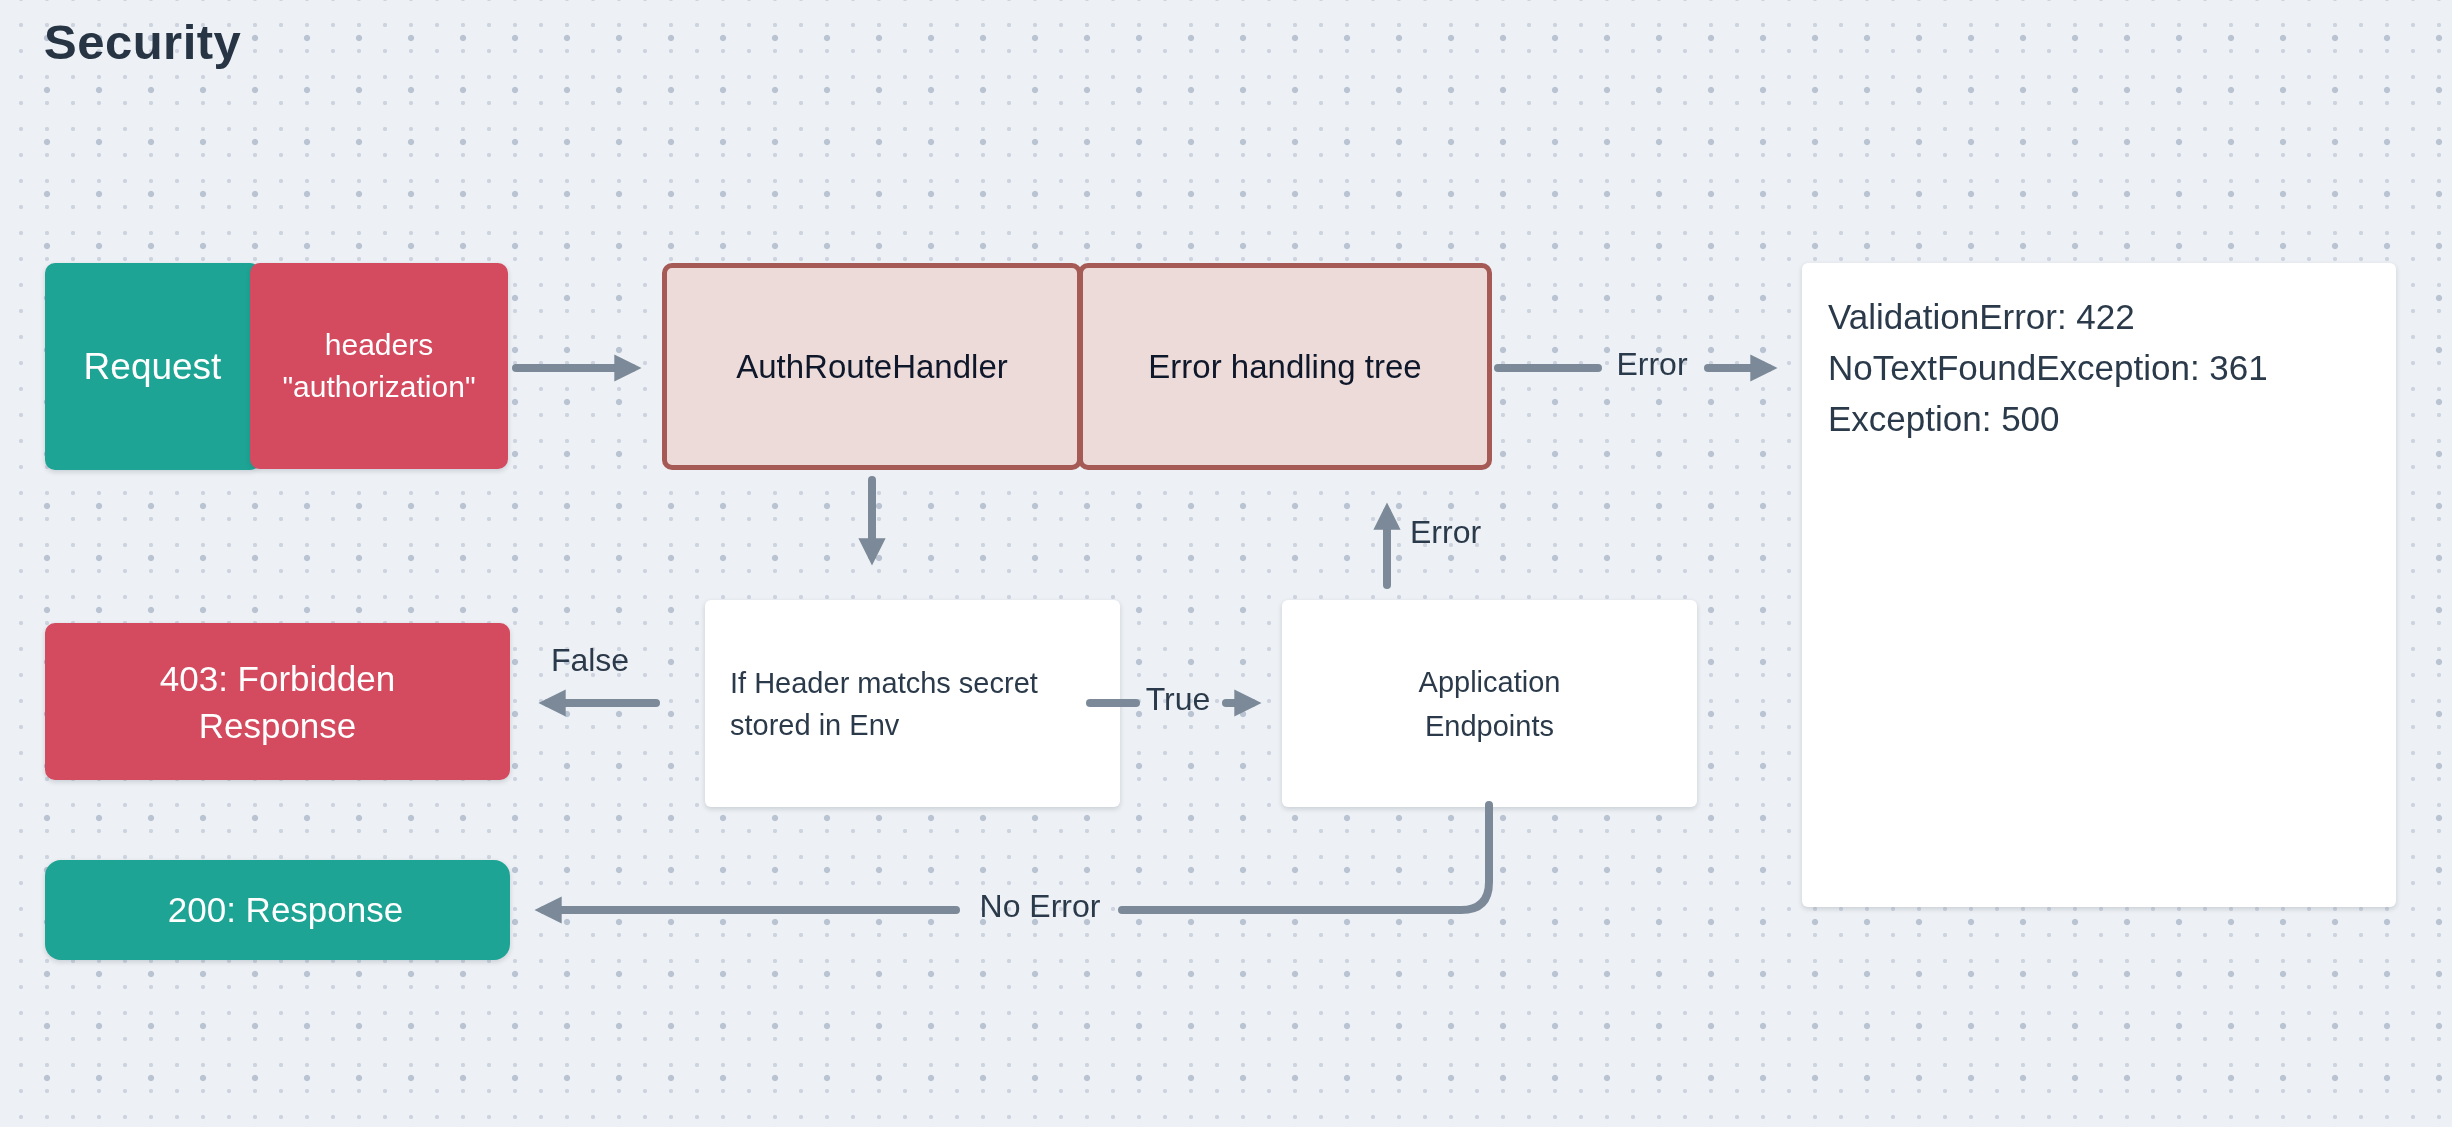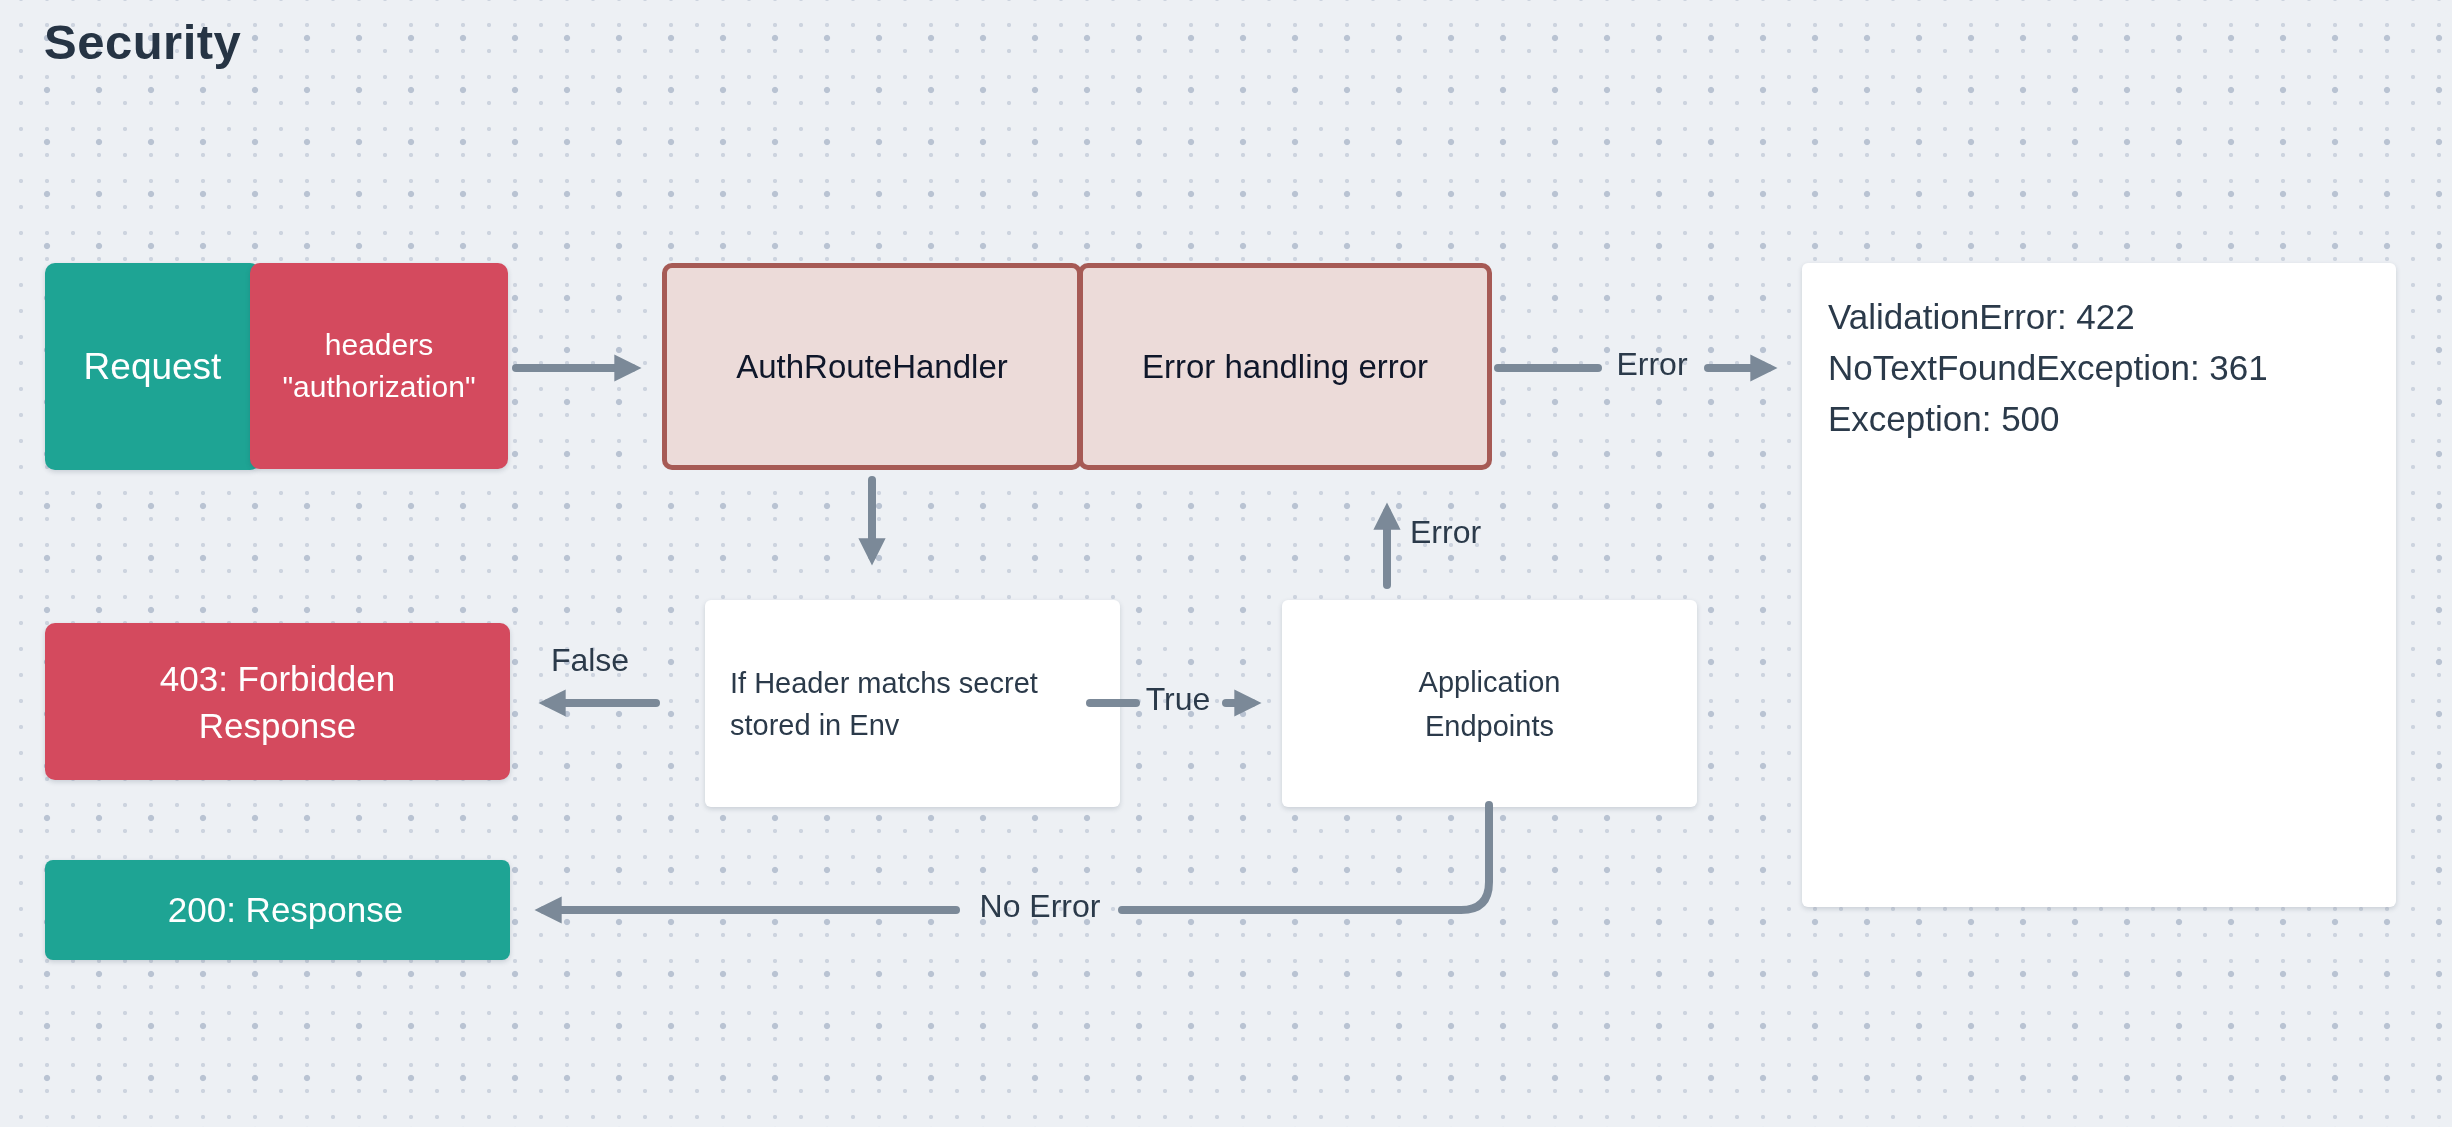--- a/index.html
+++ b/index.html
@@ -65,21 +65,21 @@
   .node-tree         { left: 1078px; top: 263px; width: 414px; height: 207px; font-size: 33px; z-index: 1; }
   .node-errorbox     { left: 1802px; top: 263px; width: 594px; height: 644px;
                        align-items: flex-start; justify-content: flex-start;
                        text-align: left; padding: 28px 20px 0 26px;
                        font-size: 35px; line-height: 51px; }
   .node-ifheader     { left: 665px;  top: 600px; width: 415px; height: 207px;
                        align-items: flex-start; text-align: left;
                        padding-left: 25px; font-size: 29px; line-height: 42px; margin-left: 40px; }
   .node-endpoints    { left: 1282px; top: 600px; width: 415px; height: 207px; font-size: 29px; line-height: 44px; }
   .node-forbidden    { left: 45px; top: 623px; width: 465px; height: 157px; font-size: 35px; line-height: 47px; }
-  .node-ok           { left: 45px; top: 860px; width: 465px; height: 100px; font-size: 35px; border-radius: 8px; padding-left: 16px; }
+  .node-ok           { left: 45px; top: 860px; width: 465px; height: 100px; font-size: 35px; border-radius: 16px; padding-left: 16px; }
 
   .edge-label {
     position: absolute;
     font-size: 32px;
     color: #2b3a4a;
     text-align: center;
     white-space: nowrap;
     z-index: 3;
   }
   .lbl-error-right { left: 1600px; top: 346px; width: 104px; }
@@ -114,21 +114,21 @@
   </div>
   <div class="node red shadow node-headers">
     <span>headers</span>
     <span>"authorization"</span>
   </div>
 
   <div class="node pink node-auth">
     <span>AuthRouteHandler</span>
   </div>
   <div class="node pink node-tree">
-    <span>Error handling error</span>
+    <span>Error handling tree</span>
   </div>
 
   <div class="node white-node shadow node-errorbox">
     <div>ValidationError: 422</div>
     <div>NoTextFoundException: 361</div>
     <div>Exception: 500</div>
   </div>
 
   <div class="node white-node shadow node-ifheader">
     <div>If Header matchs secret</div>

